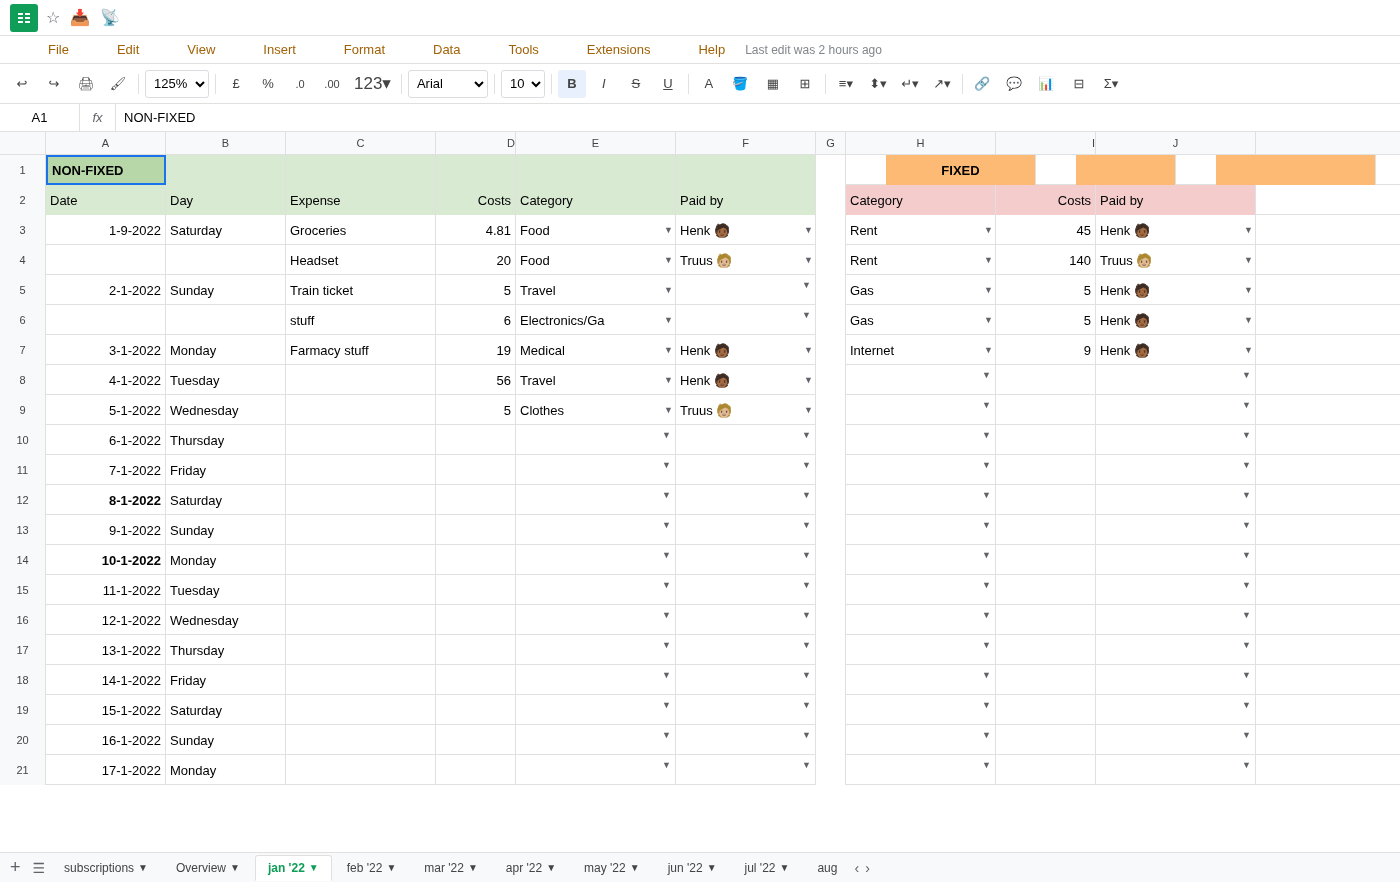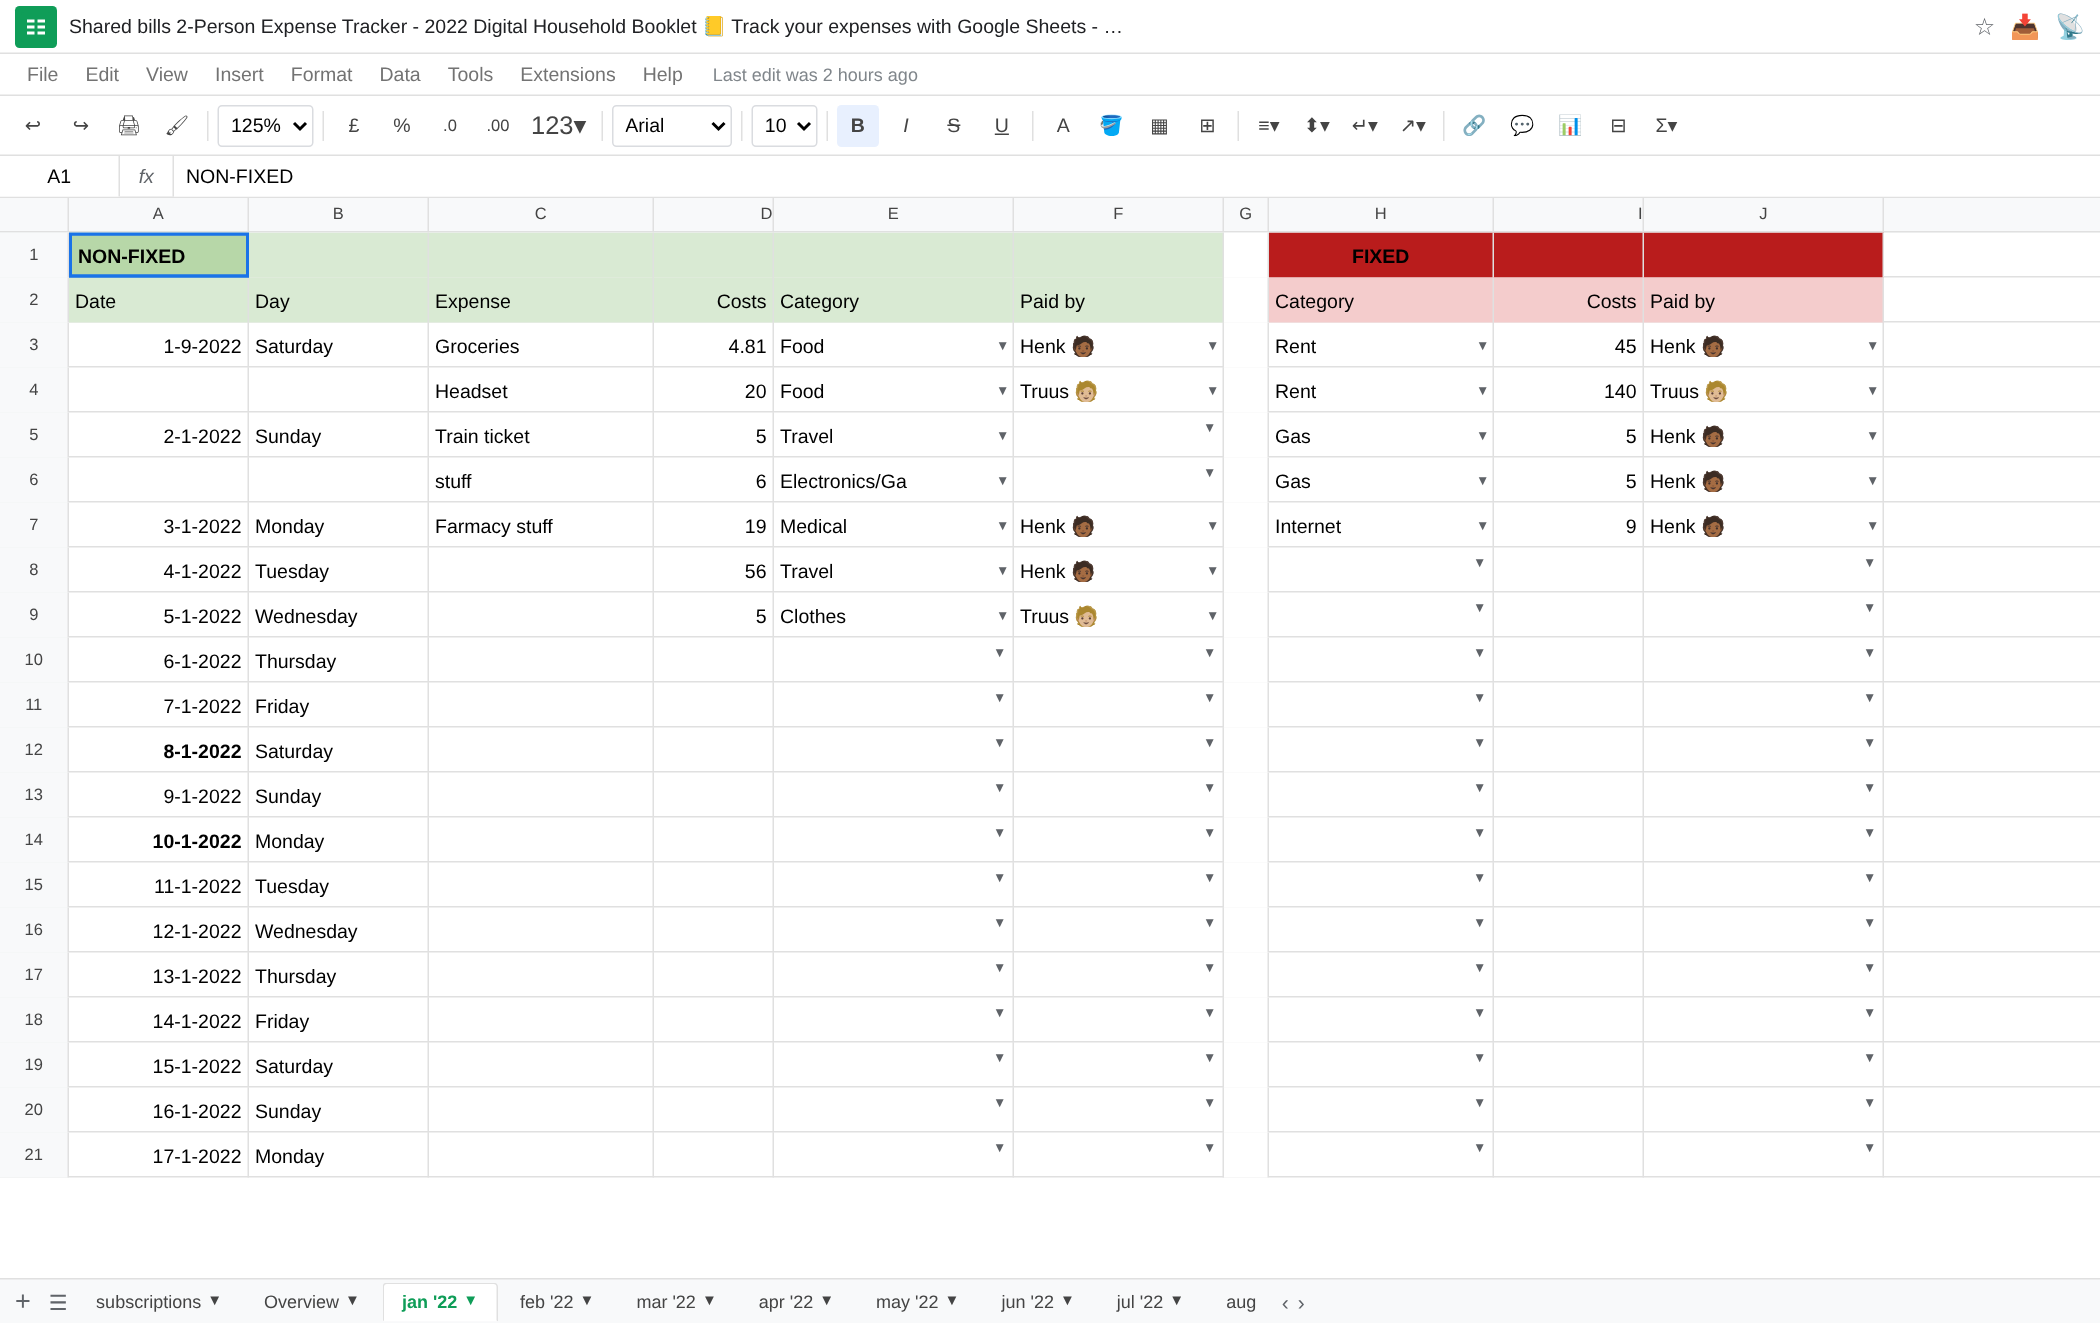--- a/index.html
+++ b/index.html
@@ -33,21 +33,22 @@
       align-items: center;
       padding: 0 10px;
       gap: 2px;
       border-bottom: 1px solid #e0e0e0;
     }
     .menu-item {
       padding: 3px 8px;
       border-radius: 3px;
       cursor: pointer;
       font-size: 13px;
-      color: #737373;
+      color: #a16207;
+      margin-left: 30px;
     }
     #last-edit { font-size: 12px; color: #80868b; margin-left: 10px; }
 
     
     #toolbar {
       height: 40px;
       background: #fff;
       display: flex;
       align-items: center;
       padding: 0 8px;
@@ -191,21 +192,21 @@
       outline: 2px solid #1a73e8;
       outline-offset: -2px;
       z-index: 1;
     }
     .cell.nonfixed-header {
       background: #b7d7a8;
       font-weight: bold;
       border: 2px solid #1a73e8;
     }
     .cell.green-bg { background: #d9ead3; }
-    .cell.red-bg { background: #b91c1c; }
+    .cell.red-bg { background: #fdba74; margin-left: 40px; }
     .cell.pink-bg { background: #f4cccc; }
     .cell.col-g { background: #fff; width: 30px; min-width: 30px; }
 
     .dropdown-arrow {
       position: absolute;
       right: 2px;
       top: 50%;
       transform: translateY(-50%);
       font-size: 9px;
       color: #5f6368;
@@ -269,21 +270,20 @@
       <svg width="20" height="20" viewBox="0 0 20 20">
         <rect width="20" height="20" rx="2" fill="#0f9d58"></rect>
         <rect x="4" y="5" width="5" height="2" fill="white"></rect>
         <rect x="11" y="5" width="5" height="2" fill="white"></rect>
         <rect x="4" y="9" width="5" height="2" fill="white"></rect>
         <rect x="11" y="9" width="5" height="2" fill="white"></rect>
         <rect x="4" y="13" width="5" height="2" fill="white"></rect>
         <rect x="11" y="13" width="5" height="2" fill="white"></rect>
       </svg>
     </div>
-  <div id="title-text">Shared bills 2-Person Expense Tracker - 2022 Digital Household Booklet 📒 Track your expenses with Google Sheets - …</div>
   <div id="title-icons">
     <span>☆</span>
     <span>📥</span>
     <span>📡</span>
   </div>
 </div>
 
 <div id="menubar">
   <span class="menu-item">File</span>
   <span class="menu-item">Edit</span>

